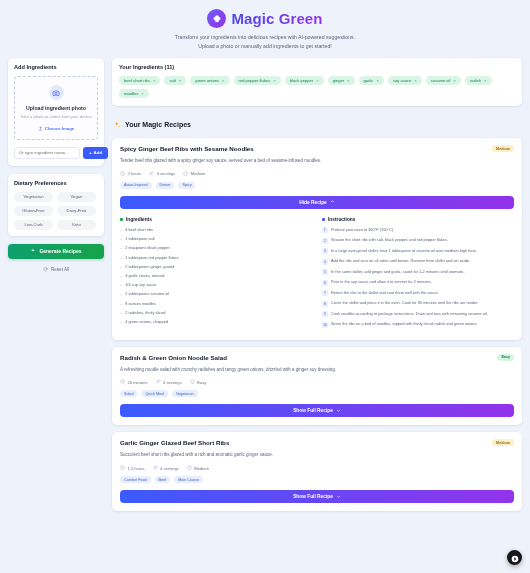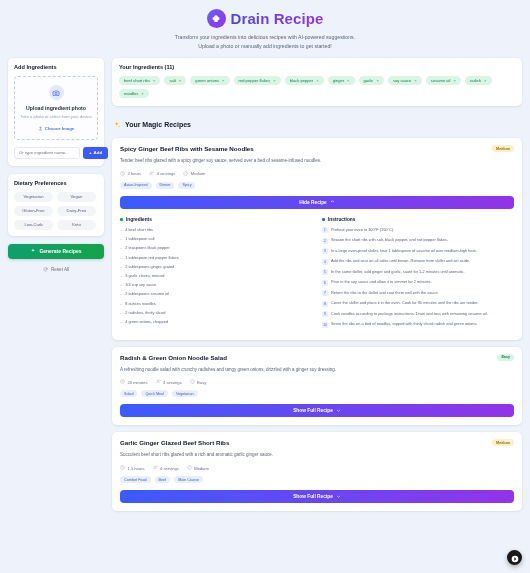--- a/index.html
+++ b/index.html
@@ -167,21 +167,21 @@
 
 <div class="page">
 
   <div class="header">
     <div class="brand">
       <span class="brand-logo">
         <svg width="10" height="10" viewBox="0 0 24 24" fill="#fff">
             <path d="M12 3a5 5 0 0 0-4.9 4A4 4 0 0 0 8 15v4h8v-4a4 4 0 0 0 .9-8A5 5 0 0 0 12 3z"></path>
           </svg>
       </span>
-      <span class="brand-title">Drain Recipe</span>
+      <span class="brand-title">Magic Green</span>
     </div>
     <div class="subtitle">
       <div>Transform your ingredients into delicious recipes with AI-powered suggestions.</div>
       <div>Upload a photo or manually add ingredients to get started!</div>
     </div>
   </div>
 
   <div class="layout">
 
     <div class="col-left">

